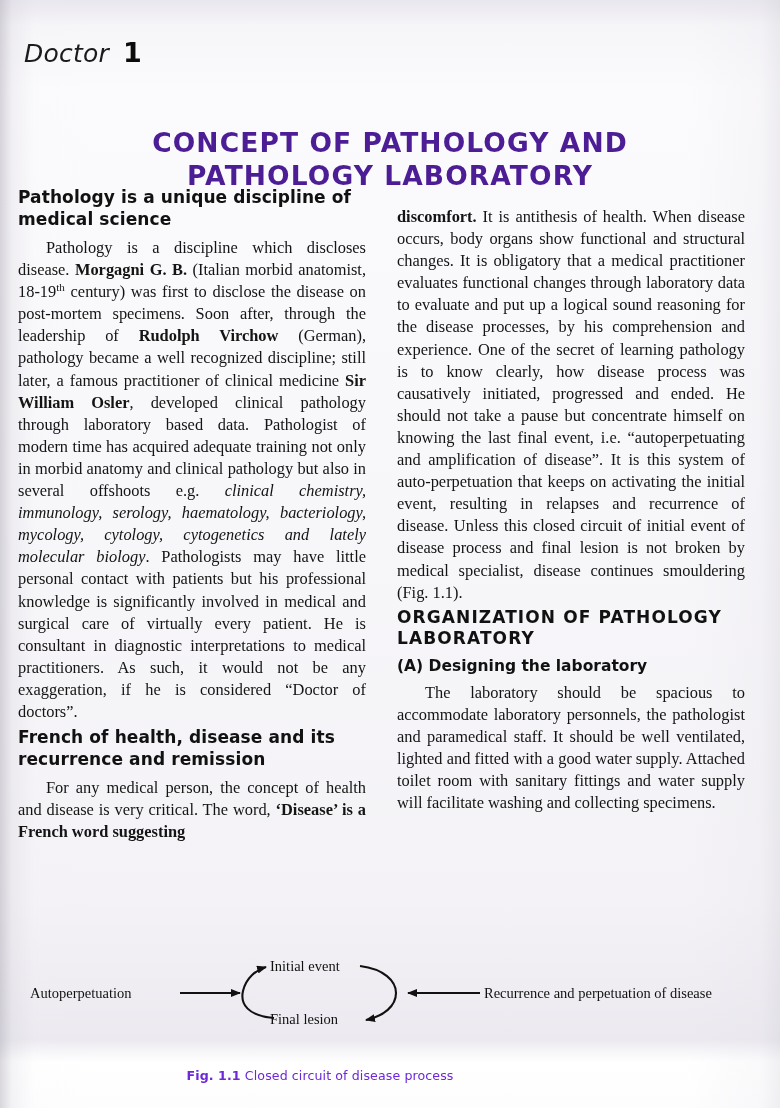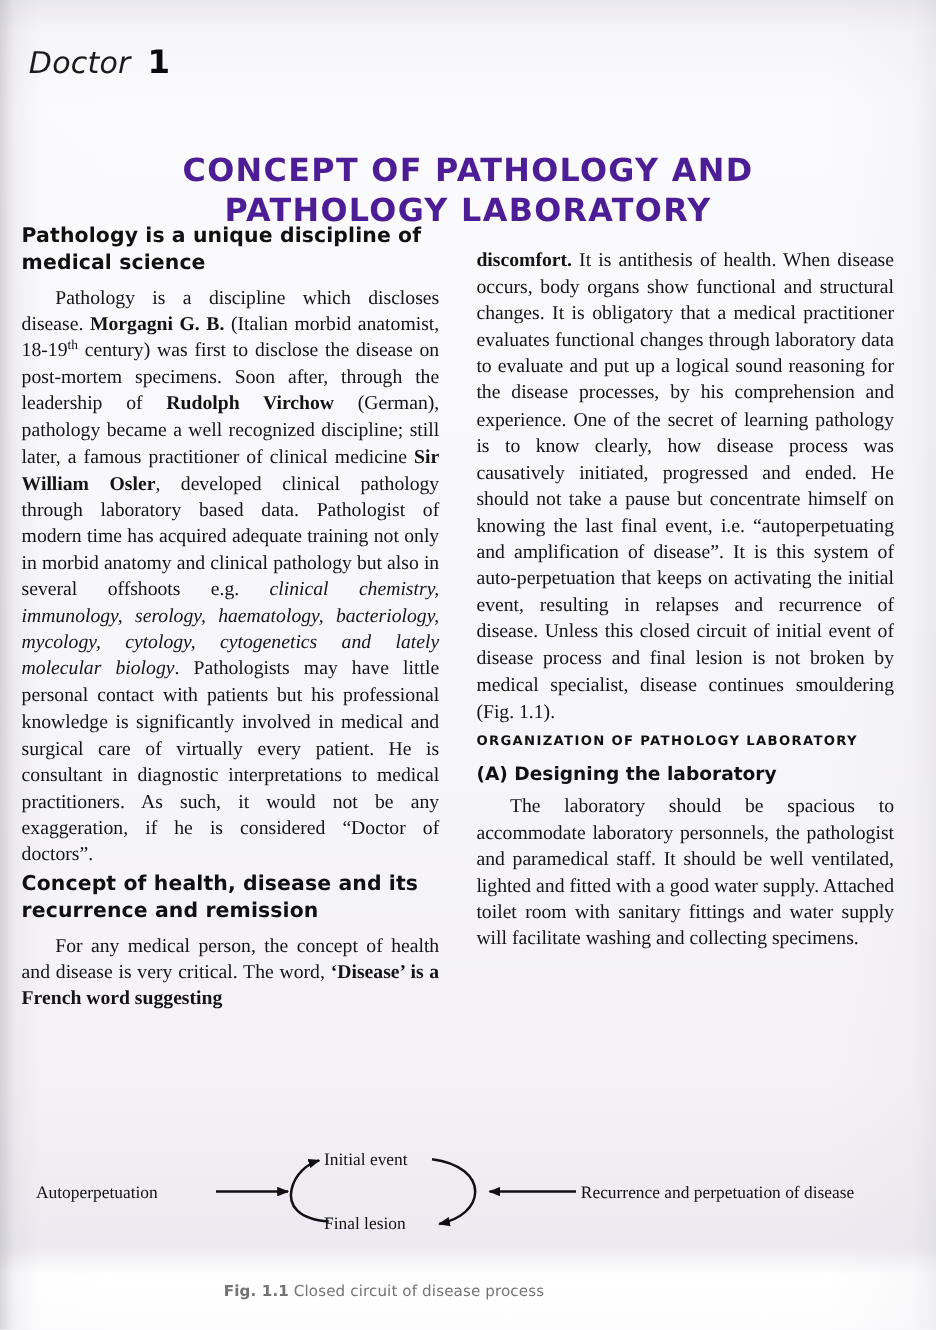--- a/index.html
+++ b/index.html
@@ -98,21 +98,21 @@
   h2.sec-head {
     font-family: "DejaVu Sans", sans-serif;
     font-weight: bold;
     font-size: 17px;
     line-height: 22px;
     margin: 0 0 7px 0;
     letter-spacing: 0.1px;
     color: #111;
   }
   h2.sec-head.caps {
-    font-size: 11px;
+    font-size: 17px;
     letter-spacing: 1.1px;
     line-height: 21px;
   }
   h3.sub-head {
     font-family: "DejaVu Sans", sans-serif;
     font-weight: bold;
     font-size: 15.5px;
     line-height: 21px;
     margin: 0 0 5px 0;
     color: #111;
@@ -145,21 +145,21 @@
   .figure svg { display: block; }
   .fig-caption {
     position: absolute;
     left: 0;
     top: 1068px;
     width: 640px;
     text-align: center;
     font-family: "DejaVu Sans", sans-serif;
     font-size: 12.6px;
     font-weight: bold;
-    color: #737373;
+    color: #6d28d9;
     letter-spacing: 0.1px;
   }
   .fig-caption .cap-rest { font-weight: normal; }
 </style>
 </head>
 <body>
 
 <div class="page"></div>
 
 <div class="content">
@@ -175,21 +175,21 @@
   </h1>
 
   <div class="columns">
 
     <div class="col">
 
       <h2 class="sec-head">Pathology is a unique discipline of medical science</h2>
 
       <p class="body"><span>Pathology is a discipline which discloses disease. </span><b>Morgagni G. B.</b><span> (Italian morbid anatomist, 18-19</span><sup>th</sup><span> century) was first to disclose the disease on post-mortem specimens. Soon after, through the leadership of </span><b>Rudolph Virchow</b><span> (German), pathology became a well recognized discipline; still later, a famous practitioner of clinical medicine </span><b>Sir William Osler</b><span>, developed clinical pathology through laboratory based data. Pathologist of modern time has acquired adequate training not only in morbid anatomy and clinical pathology but also in several offshoots e.g. </span><i>clinical chemistry, immunology, serology, haematology, bacteriology, mycology, cytology, cytogenetics and lately molecular biology</i><span>. Pathologists may have little personal contact with patients but his professional knowledge is significantly involved in medical and surgical care  of virtually every patient. He is consultant in diagnostic interpretations to medical practitioners. As such, it would not be any exaggeration, if he is considered “Doctor of doctors”.</span></p>
 
-      <h2 class="sec-head gap-before">Concept of health, disease and its recurrence and remission</h2>
+      <h2 class="sec-head gap-before">French of health, disease and its recurrence and remission</h2>
 
       <p class="body"><span>For any medical person, the concept of health and disease is very critical. The word, </span><b>‘Disease’ is a French word suggesting</b></p>
     </div>
 
     <div class="col">
 
       <p class="body cont"><b>discomfort.</b><span> It is antithesis of health. When disease occurs, body organs show functional and structural changes. It is obligatory that a medical practitioner evaluates functional changes through laboratory data to evaluate and put up a logical sound reasoning for the disease processes, by his comprehension and experience. One of the secret of learning pathology is to know clearly, how disease process was causatively initiated, progressed and ended. He should not take a pause but concentrate himself on knowing the last final event, i.e. “autoperpetuating and amplification of disease”. It is this system of auto-perpetuation that keeps on activating the initial event, resulting in relapses and recurrence of disease. Unless this closed circuit of initial event of disease process and final lesion is not broken by medical specialist, disease continues smouldering (Fig. 1.1).</span></p>
 
       <h2 class="sec-head caps gap-before">ORGANIZATION OF PATHOLOGY LABORATORY</h2>
 

